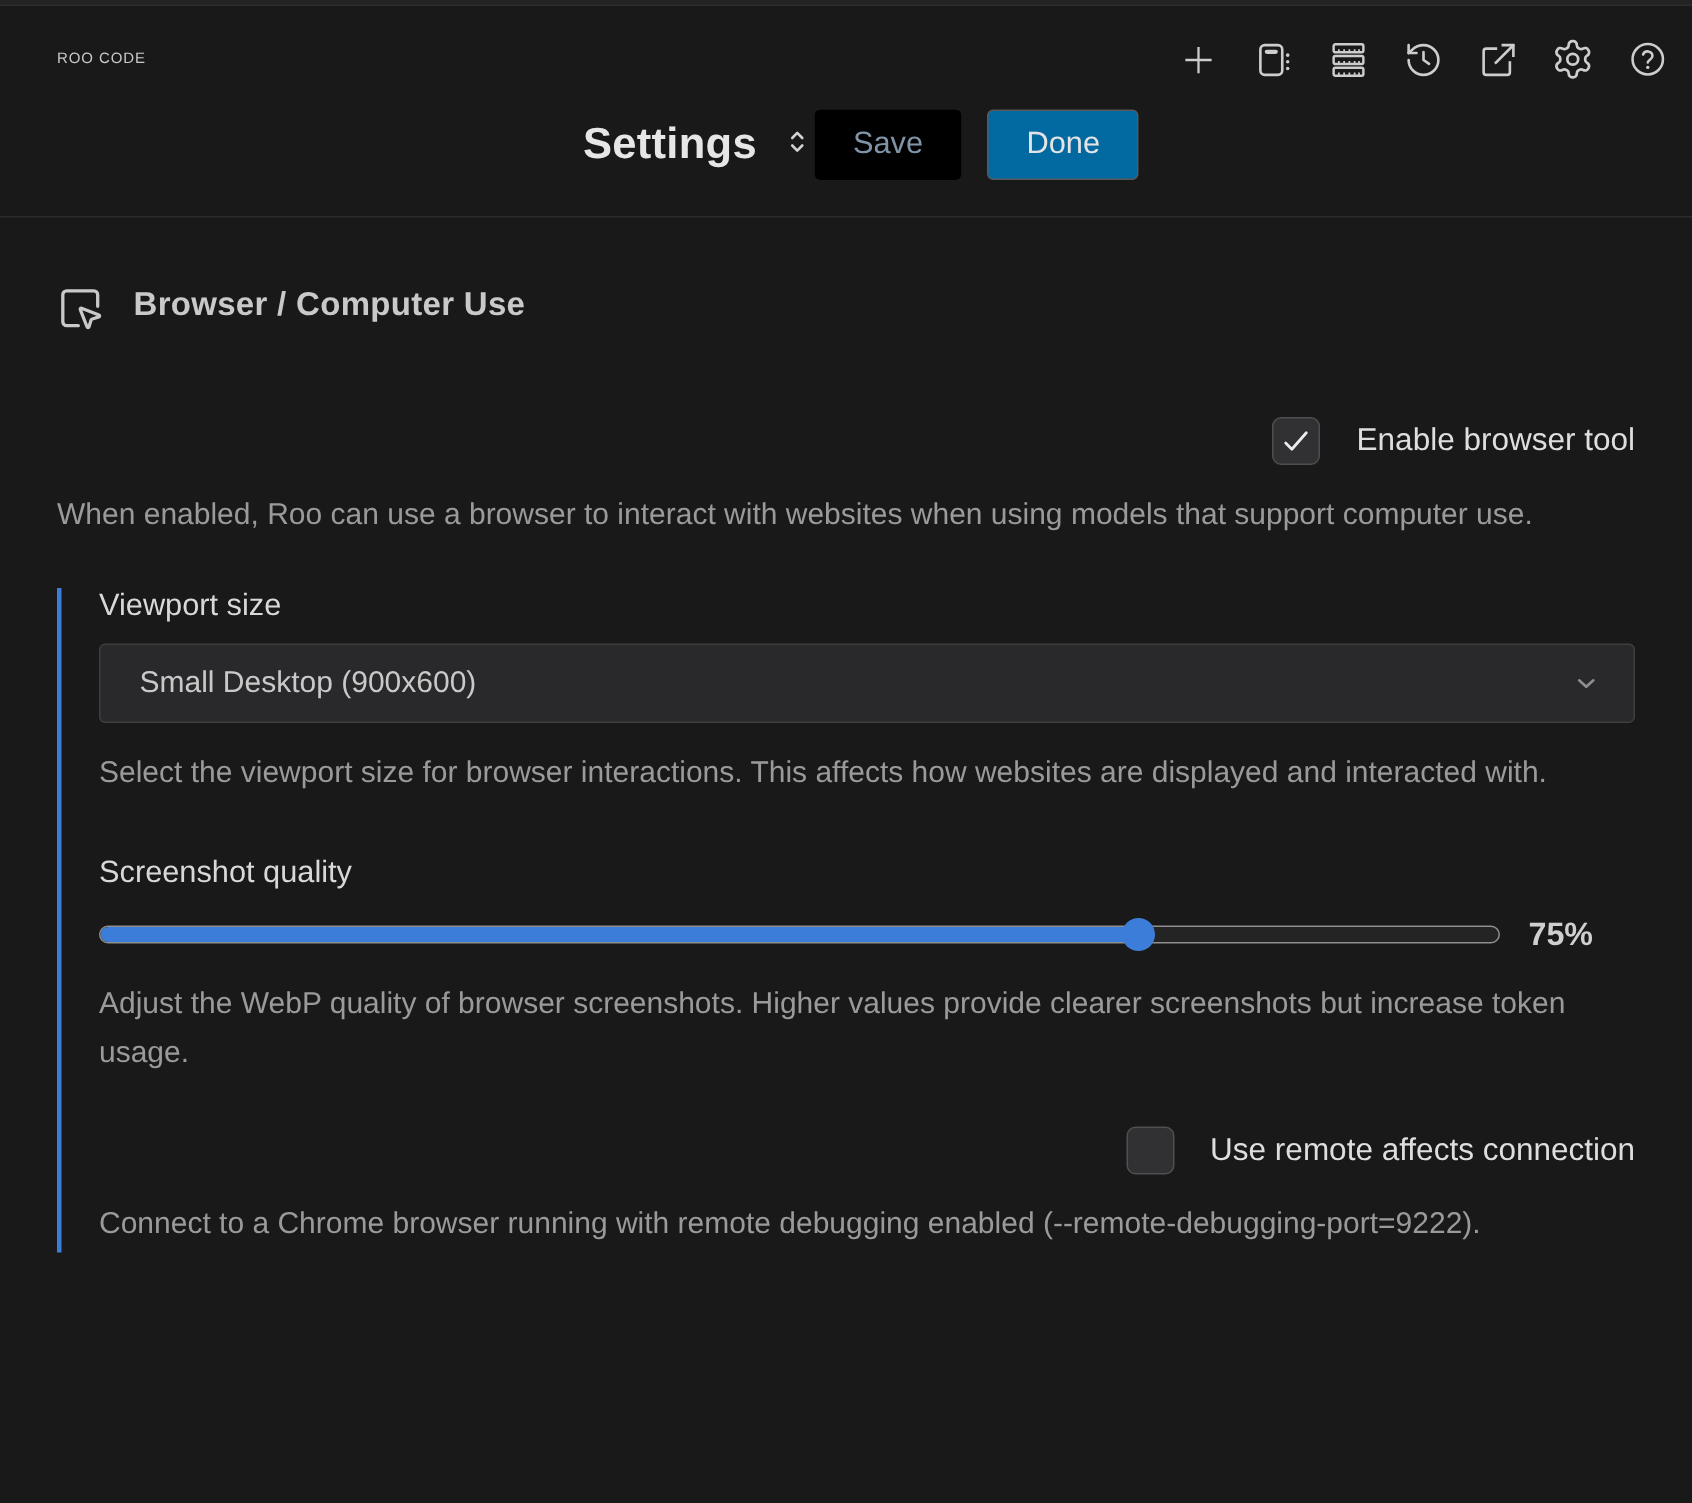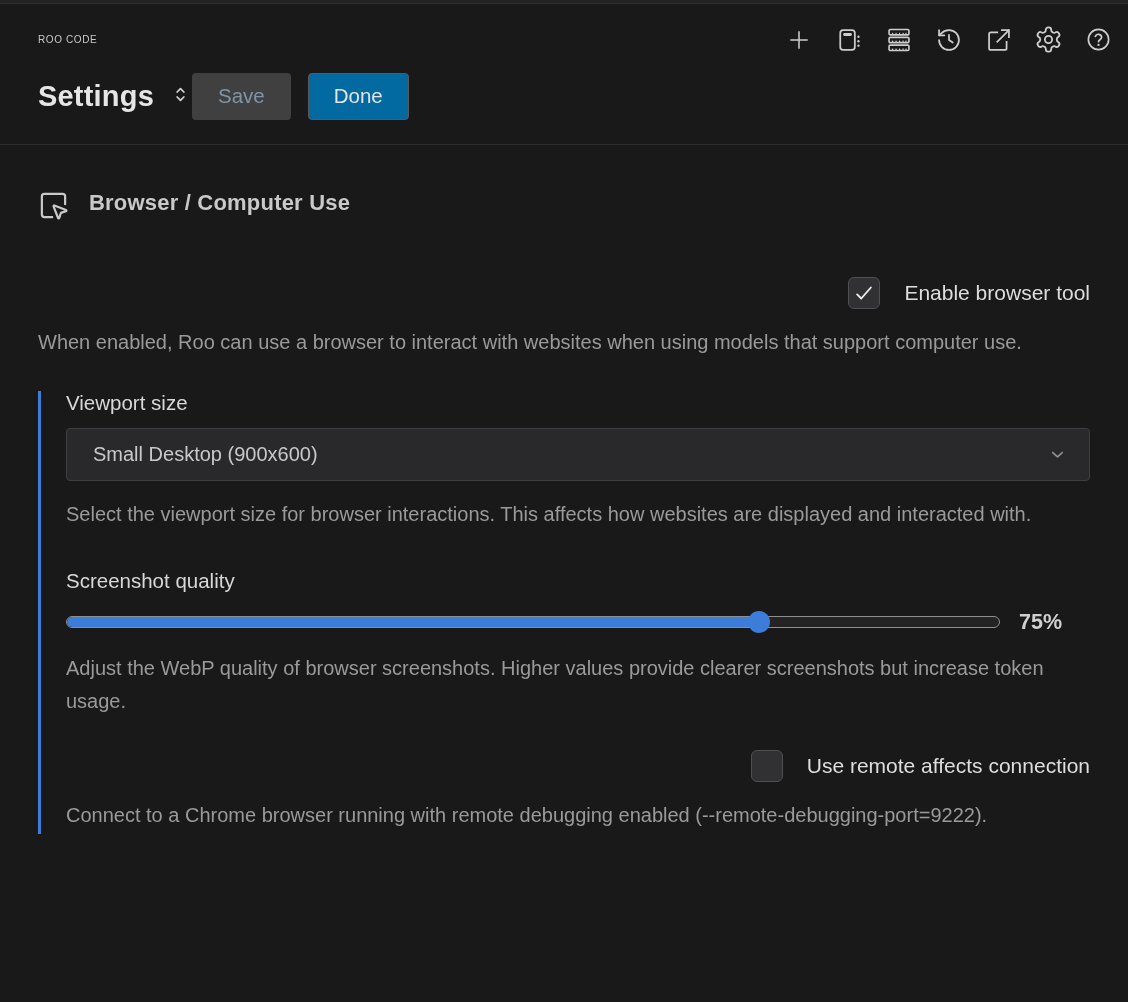--- a/index.html
+++ b/index.html
@@ -24,33 +24,33 @@
   }
   .app-title{font-size:10px;font-weight:500;letter-spacing:.6px;color:#c9c9c9;}
   .toolbar{display:flex;align-items:center;gap:19px;}
   .tool-btn{
     width:31px;height:31px;display:flex;align-items:center;justify-content:center;
     color:#cdcdcd;cursor:pointer;background:none;border:none;padding:0;
   }
   .tool-btn svg{display:block;}
 
   .settings-row{
-    display:flex;justify-content:flex-start;align-items:center;
+    display:flex;justify-content:center;align-items:center;
     padding:18px 18px 24px 38px;
   }
   .settings-left{display:flex;align-items:center;gap:15px;}
   .settings-title{font-size:29px;font-weight:700;color:#e6e6e6;letter-spacing:.2px;}
   .collapse-btn{background:none;border:none;padding:0;color:#d2d2d2;cursor:pointer;display:flex;}
   .actions{display:flex;gap:17px;}
   .btn{
     font-family:"Liberation Sans",sans-serif;
     font-size:20.5px;padding:9px 25px;border-radius:4px;
     border:1px solid transparent;cursor:pointer;line-height:1.3;
   }
-  .btn-save{background:#404040;color:#8094a7;}
+  .btn-save{background:#000000;color:#8094a7;}
   .btn-done{background:#0369a1;border-color:#595959;color:#e4e4e4;}
 
   .divider{height:1px;background:#2c2c2c;}
 
   
   .section-header{
     display:flex;align-items:flex-start;gap:20px;
     padding:45px 38px 42px 38px;color:#c9c9c9;
   }
   .section-title{font-size:22px;font-weight:700;letter-spacing:.2px;}

